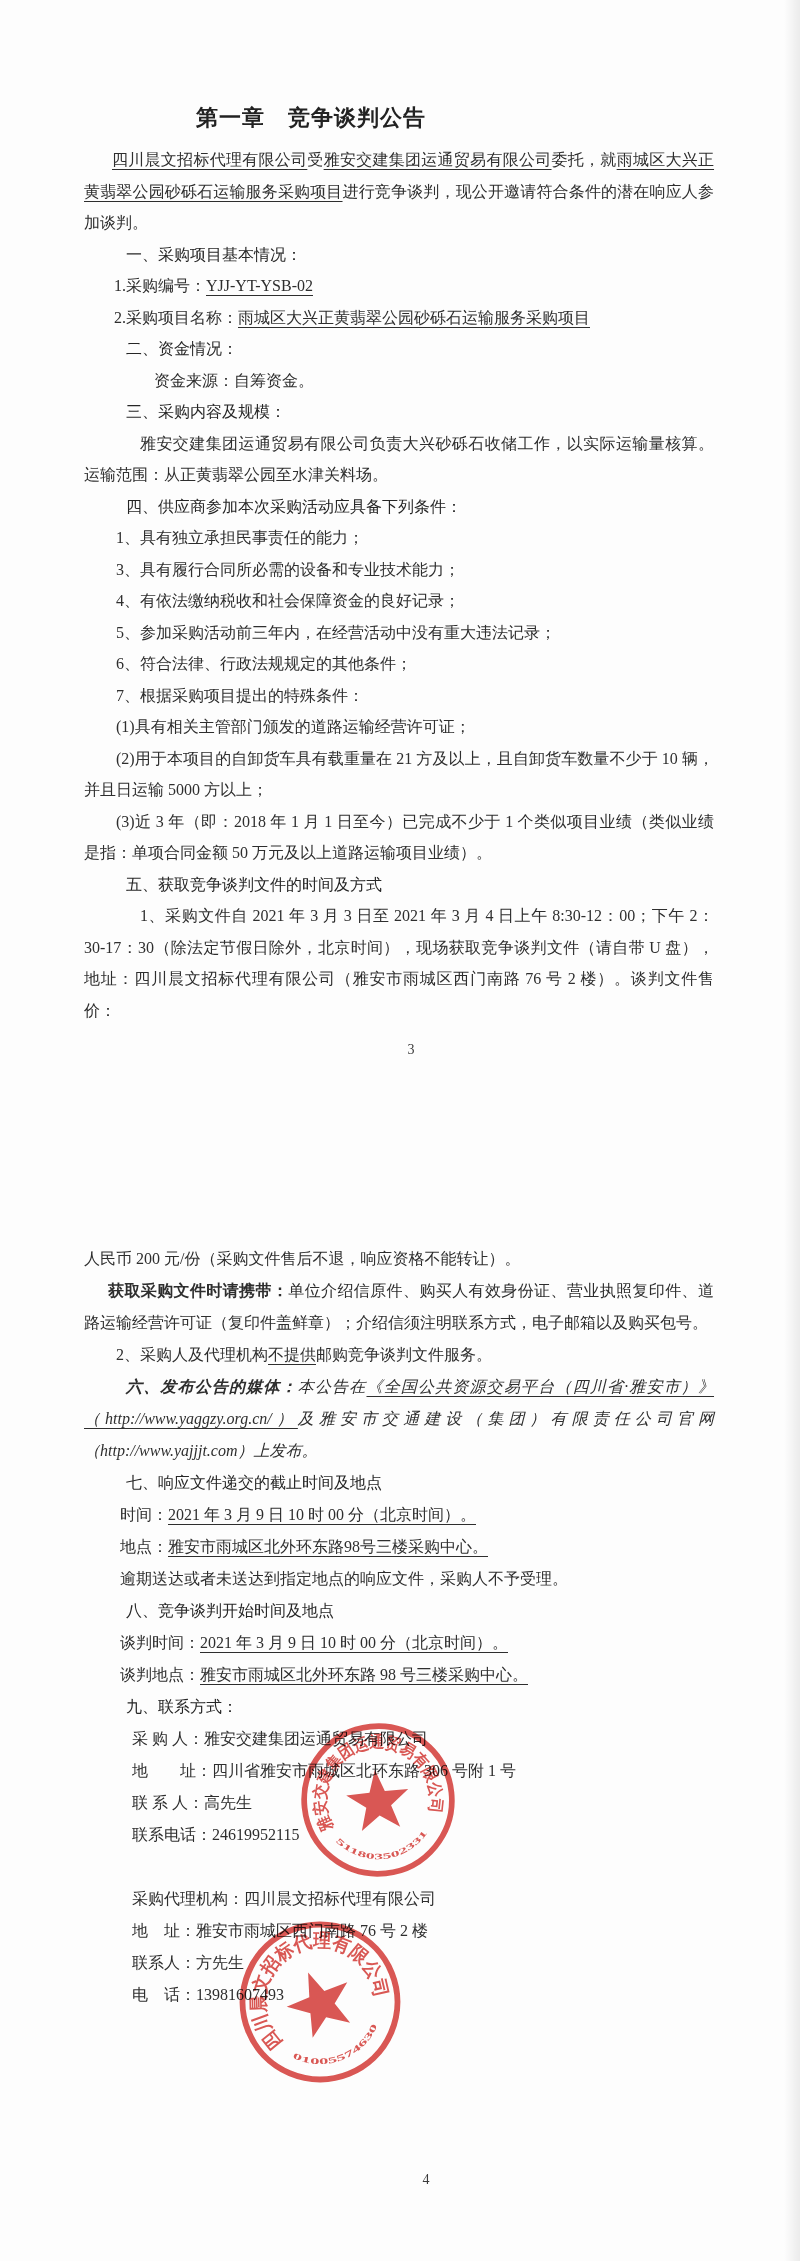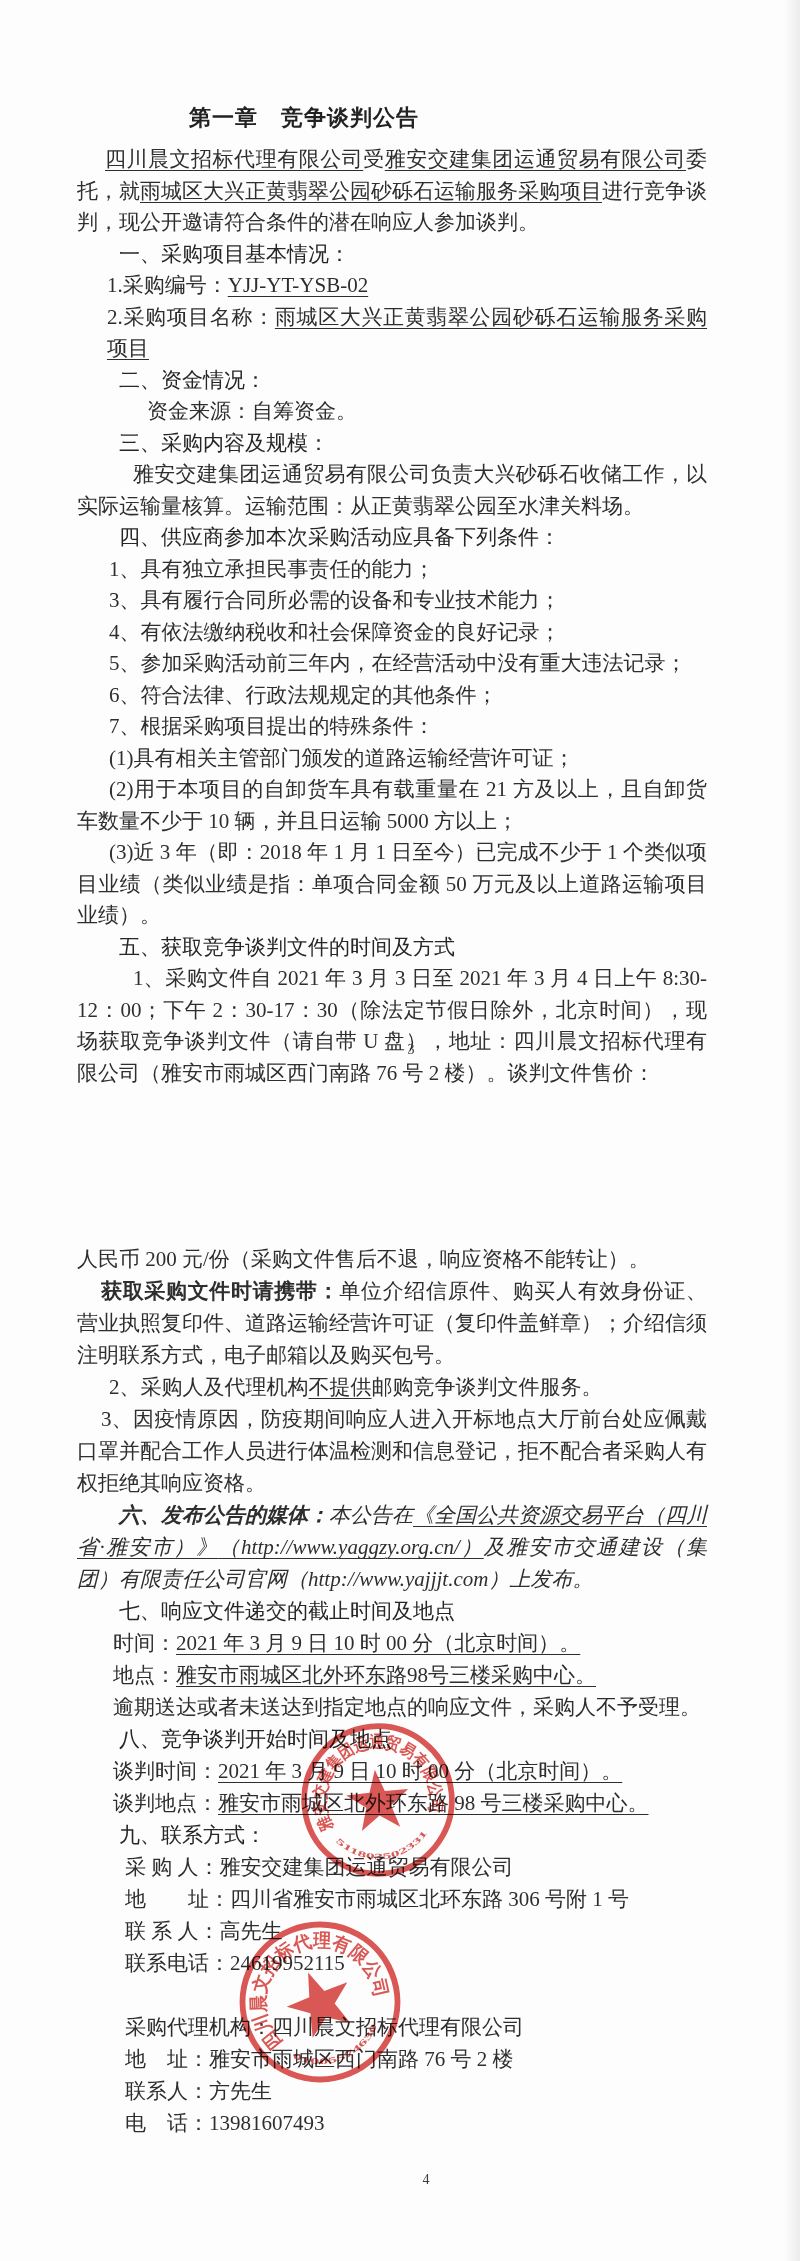--- a/index.html
+++ b/index.html
@@ -8,29 +8,29 @@
     width:800px;height:2261px;
     background:#fdfdfd;
     font-family:"Liberation Serif","DejaVu Serif",serif;
     color:#2e2e2e;
     overflow:hidden;
   }
   .edge-shade{
     position:absolute;top:0;right:0;width:16px;height:100%;
     background:linear-gradient(to right,rgba(0,0,0,0),rgba(0,0,0,0.07));
   }
-  .block{position:absolute;left:77px;width:630px;}
+  .block{position:absolute;left:84px;width:630px;}
   .block-p1{top:102px;}
   .block-p2{top:1243px;}
   .doc-title{
     margin:0 176px 10px 0;
     font-size:22px;line-height:32px;font-weight:bold;color:#222;
     text-align:center;letter-spacing:1px;
   }
-  p{margin:0;font-size:21px;line-height:31.5px;text-align:justify;}
+  p{margin:0;font-size:16px;line-height:31.5px;text-align:justify;}
   .block-p2 p{line-height:32px;}
   .head{font-weight:normal;color:#262626;}
   .ind-42{padding-left:42px;}
   .ind-32{padding-left:32px;}
   .ind-30{padding-left:30px;}
   .ind-70{padding-left:70px;}
   .ind-48{padding-left:48px;}
   .ind-36{padding-left:36px;}
   .fl-56{text-indent:56px;}
   .fl-28{text-indent:28px;}
@@ -88,21 +88,20 @@
     <p class="head ind-42">五、获取竞争谈判文件的时间及方式</p>
     <p class="fl-56">1、采购文件自 2021 年 3 月 3 日至 2021 年 3 月 4 日上午 8:30-12：00；下午 2：30-17：30（除法定节假日除外，北京时间），现场获取竞争谈判文件（请自带 U 盘），地址：四川晨文招标代理有限公司（雅安市雨城区西门南路 76 号 2 楼）。谈判文件售价：</p>
   </div>
 
   <div class="pagenum pagenum-3">3</div>
 
   <div class="block block-p2">
     <p>人民币 200 元/份（采购文件售后不退，响应资格不能转让）。</p>
     <p class="fl-24"><span class="b">获取采购文件时请携带：</span><span>单位介绍信原件、购买人有效身份证、营业执照复印件、道路运输经营许可证（复印件盖鲜章）；介绍信须注明联系方式，电子邮箱以及购买包号。</span></p>
     <p class="fl-32"><span>2、采购人及代理机构</span><span class="u">不提供</span><span>邮购竞争谈判文件服务。</span></p>
-    <p class="fl-24">3、因疫情原因，防疫期间响应人进入开标地点大厅前台处应佩戴口罩并配合工作人员进行体温检测和信息登记，拒不配合者采购人有权拒绝其响应资格。</p>
 
     <p class="fl-42 ind-42" style="padding-left:0;text-indent:42px;font-style:italic;"><span class="b">六、发布公告的媒体：</span><span>本公告在</span><span class="u">《全国公共资源交易平台（四川省·雅安市）》</span><span class="u">（http://www.yaggzy.org.cn/）</span><span>及雅安市交通建设（集团）有限责任公司官网（http://www.yajjjt.com）上发布。</span></p>
 
     <p class="head ind-42">七、响应文件递交的截止时间及地点</p>
     <p class="ind-36"><span>时间：</span><span class="u">2021 年 3 月 9 日 10 时 00 分（北京时间）。</span></p>
     <p class="ind-36"><span>地点：</span><span class="u">雅安市雨城区北外环东路98号三楼采购中心。</span></p>
     <p class="ind-36">逾期送达或者未送达到指定地点的响应文件，采购人不予受理。</p>
 
     <p class="head ind-42">八、竞争谈判开始时间及地点</p>
     <p class="ind-36"><span>谈判时间：</span><span class="u">2021 年 3 月 9 日 10 时 00 分（北京时间）。</span></p>

